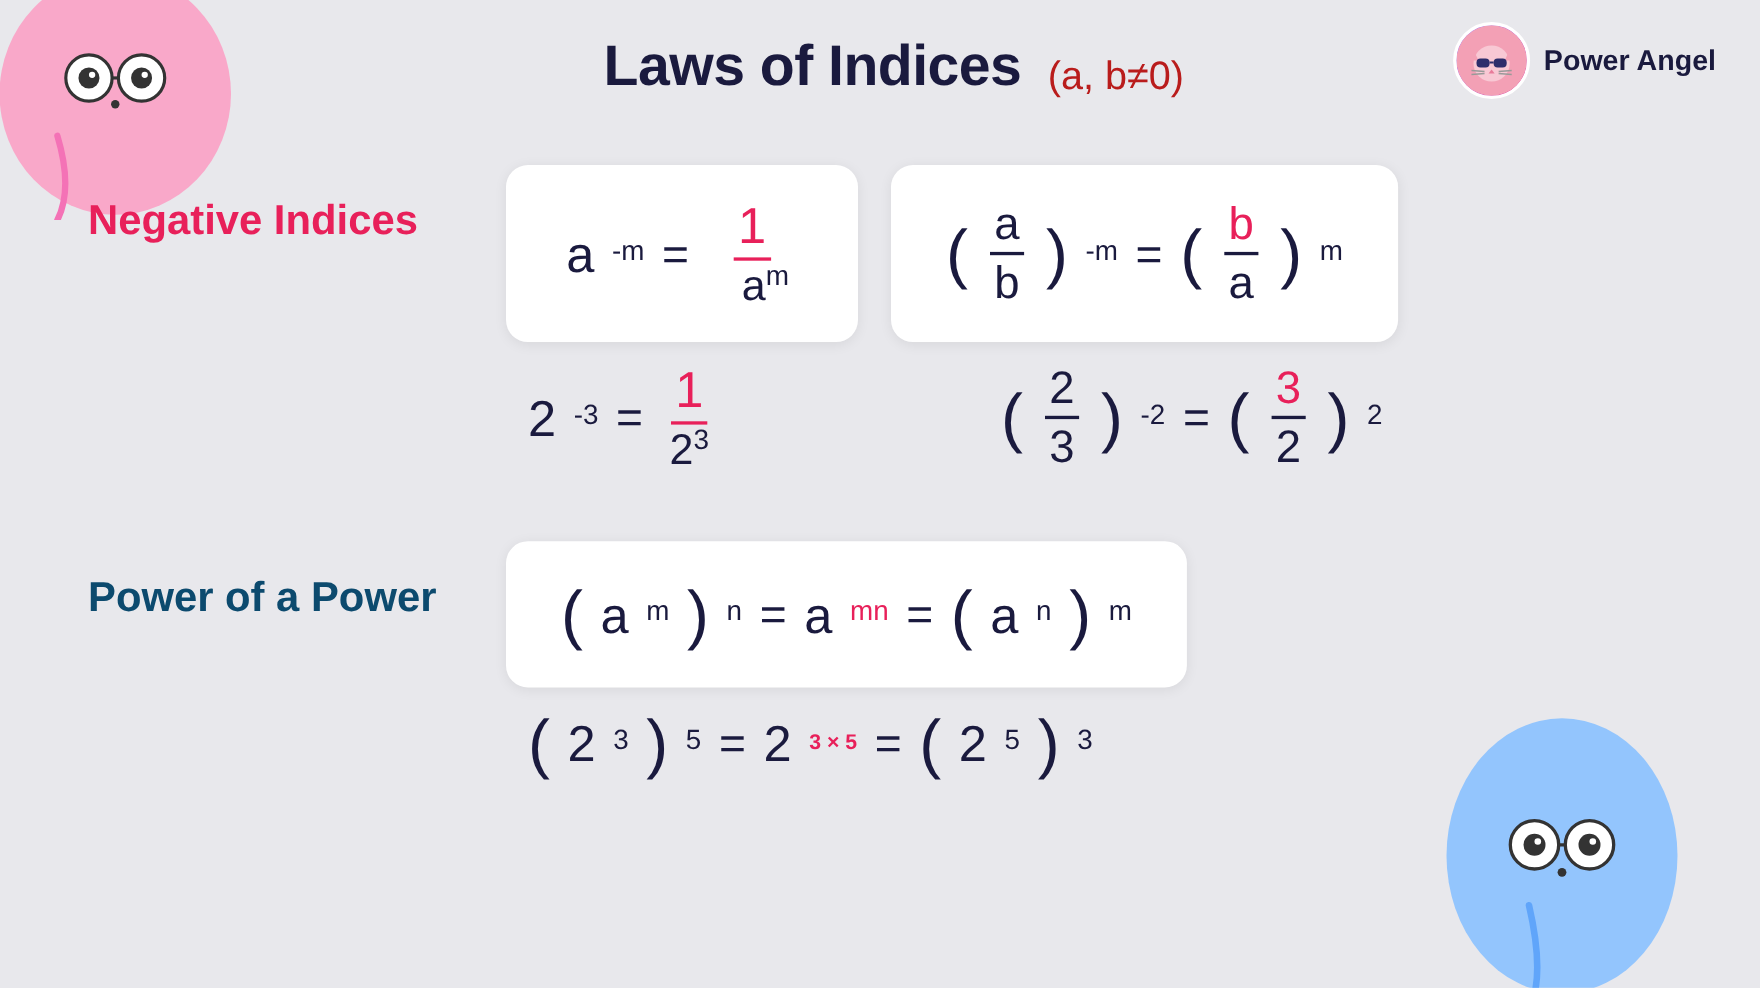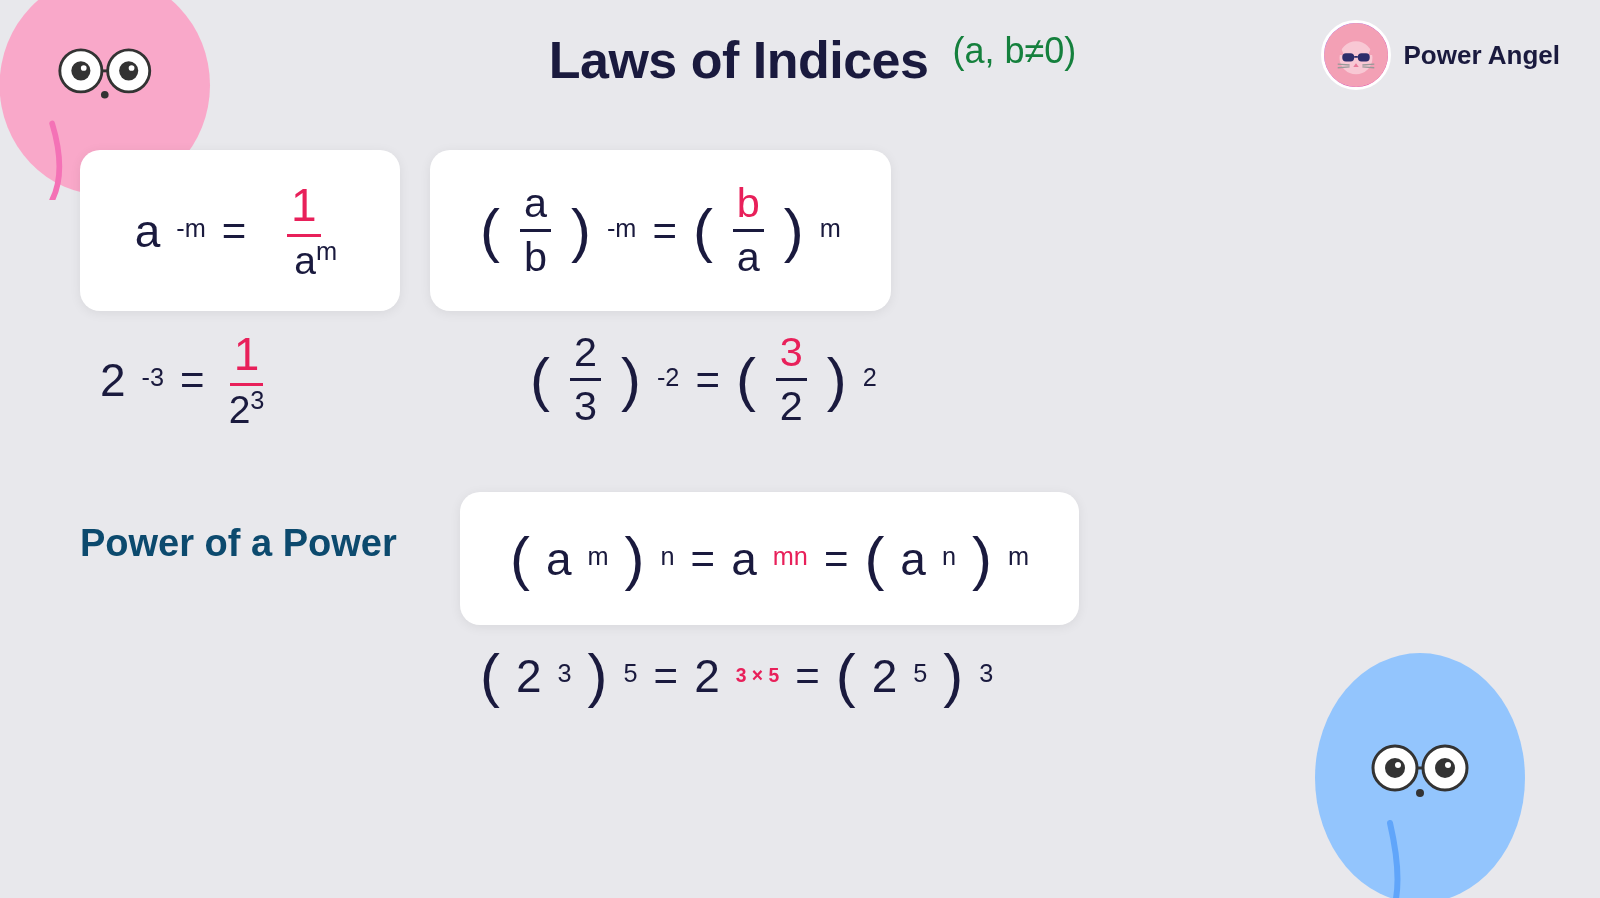--- a/index.html
+++ b/index.html
@@ -32,35 +32,35 @@
     }
 
     
     .header {
       position: absolute;
       top: 30px;
       left: 0;
       right: 0;
       display: flex;
       justify-content: center;
-      align-items: flex-start;
+      align-items: flex-end;
       gap: 24px;
       margin-left: 25px;
     }
 
     .page-title {
       font-size: 52px;
       font-weight: 900;
       color: #1a1a3e;
       letter-spacing: -0.5px;
     }
 
     .subtitle {
       font-size: 36px;
-      color: #15803d;
+      color: #b91c1c;
       font-weight: 400;
     }
 
     
     .branding {
       position: absolute;
       top: 20px;
       right: 40px;
       display: flex;
       align-items: center;
@@ -278,20 +278,21 @@
 </div>
 
 <div class="header">
   <h1 class="page-title">Laws of Indices</h1>
   <span class="subtitle">(a, b≠0)</span>
 </div>
 
 <div class="content">
 
   <div class="section-row">
+    <div class="section-label negative-label">Negative Indices</div>
     <div class="formulas-area">
 
       <div class="formula-boxes">
 
         <div class="formula-box">
           <span class="math math-lg">
             a<sup class="sup-small">-m</sup>
             <span class="equals"> = </span>
             <span class="fraction red-frac">
               <span class="num red" style="color:#e8205a; font-size:1em;">1</span>

